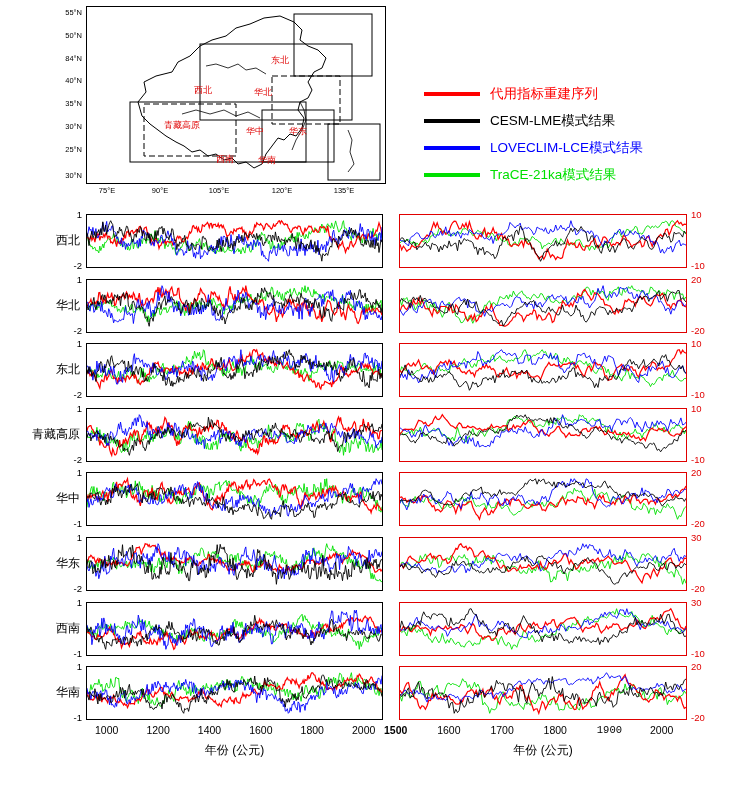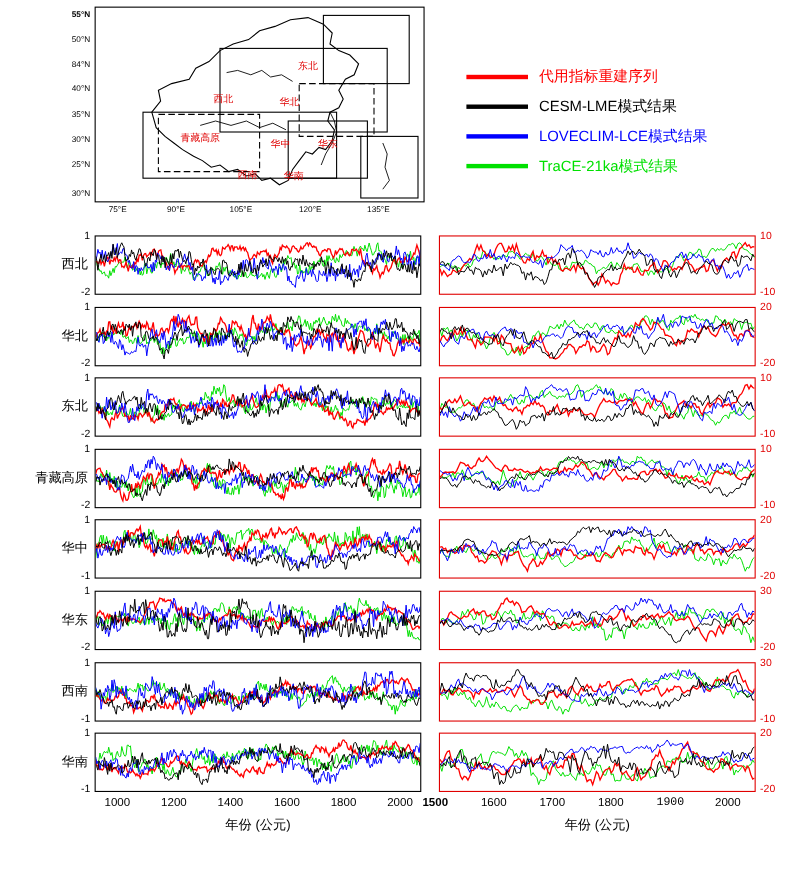--- a/index.html
+++ b/index.html
@@ -8,21 +8,21 @@
 
   
   .map-panel{position:absolute;left:86px;top:6px;width:300px;height:190px;}
   .map-frame{position:absolute;left:0;top:0;width:300px;height:178px;border:1px solid #000;box-sizing:border-box;background:#fff;}
   .map-ytick{position:absolute;right:302px;font-size:7.5px;color:#000;white-space:nowrap;text-align:right;width:40px;}
   .map-xtick{position:absolute;top:180px;font-size:7.5px;color:#000;white-space:nowrap;text-align:center;width:40px;}
   .map-label{position:absolute;font-size:9px;color:#e00000;white-space:nowrap;}
   .map-svg{position:absolute;left:0;top:0;}
 
   
-  .legend{position:absolute;left:424px;top:56px;width:300px;}
+  .legend{position:absolute;left:424px;top:80px;width:300px;}
   .legend-row{display:flex;align-items:center;height:27px;}
   .legend-swatch{width:56px;height:4px;margin-right:10px;flex:0 0 auto;}
   .legend-text{font-size:13.5px;white-space:nowrap;}
 
   
   .rowlabel{position:absolute;font-size:12px;color:#000;text-align:right;white-space:nowrap;}
   .panel{position:absolute;box-sizing:border-box;background:#fff;}
   .panel.left{border:1px solid #000;}
   .panel.right{border:1px solid #e00000;}
   .panel svg{display:block;}
@@ -52,21 +52,21 @@
       <rect x="186" y="70" width="68" height="48" fill="none" stroke="#000" stroke-width="1" stroke-dasharray="6 3"></rect>
       <rect x="208" y="8" width="78" height="62" fill="none" stroke="#000" stroke-width="1"></rect>
       <rect x="58" y="98" width="92" height="52" fill="none" stroke="#000" stroke-width="1" stroke-dasharray="6 3"></rect>
 
       <rect x="242" y="118" width="52" height="56" fill="none" stroke="#000" stroke-width="1"></rect>
       <path d="M262,124 L266,134 L264,146 L268,158 L262,166" fill="none" stroke="#000" stroke-width="0.8"></path>
 
       <path d="M214,96 L218,104 L220,114 L216,124 L210,134 L206,144" fill="none" stroke="#000" stroke-width="0.8"></path>
     </svg>
 
-    <div class="map-ytick" style="top:2px;right:304px;font-weight:bold;">55°N</div>
+    <div class="map-ytick" style="top:2px;right:304px;">55°N</div>
     <div class="map-ytick" style="top:25px;right:304px;">50°N</div>
     <div class="map-ytick" style="top:48px;right:304px;">84°N</div>
     <div class="map-ytick" style="top:70px;right:304px;">40°N</div>
     <div class="map-ytick" style="top:93px;right:304px;">35°N</div>
     <div class="map-ytick" style="top:116px;right:304px;">30°N</div>
     <div class="map-ytick" style="top:139px;right:304px;">25°N</div>
     <div class="map-ytick" style="top:165px;right:304px;">30°N</div>
 
     <div class="map-xtick" style="left:1px;">75°E</div>
     <div class="map-xtick" style="left:54px;">90°E</div>

